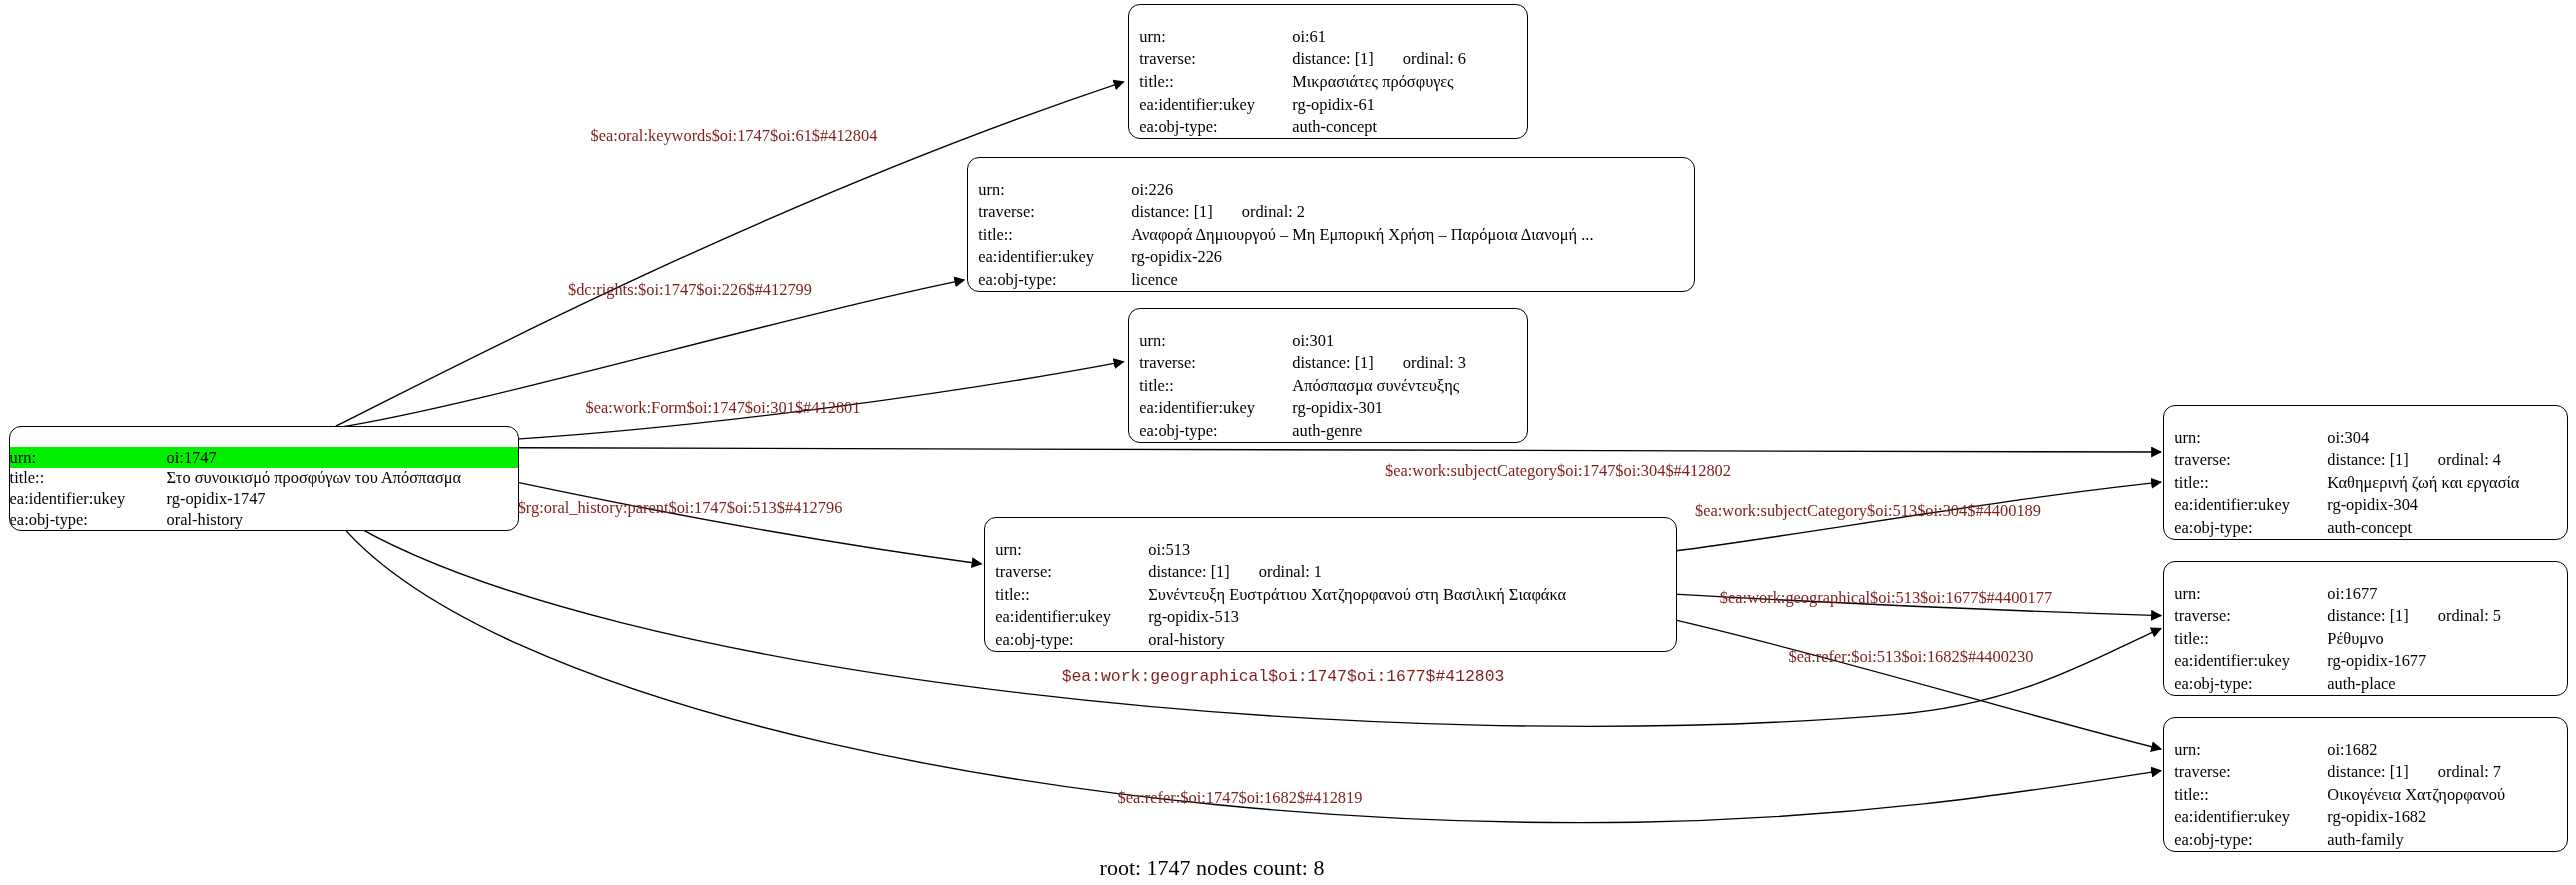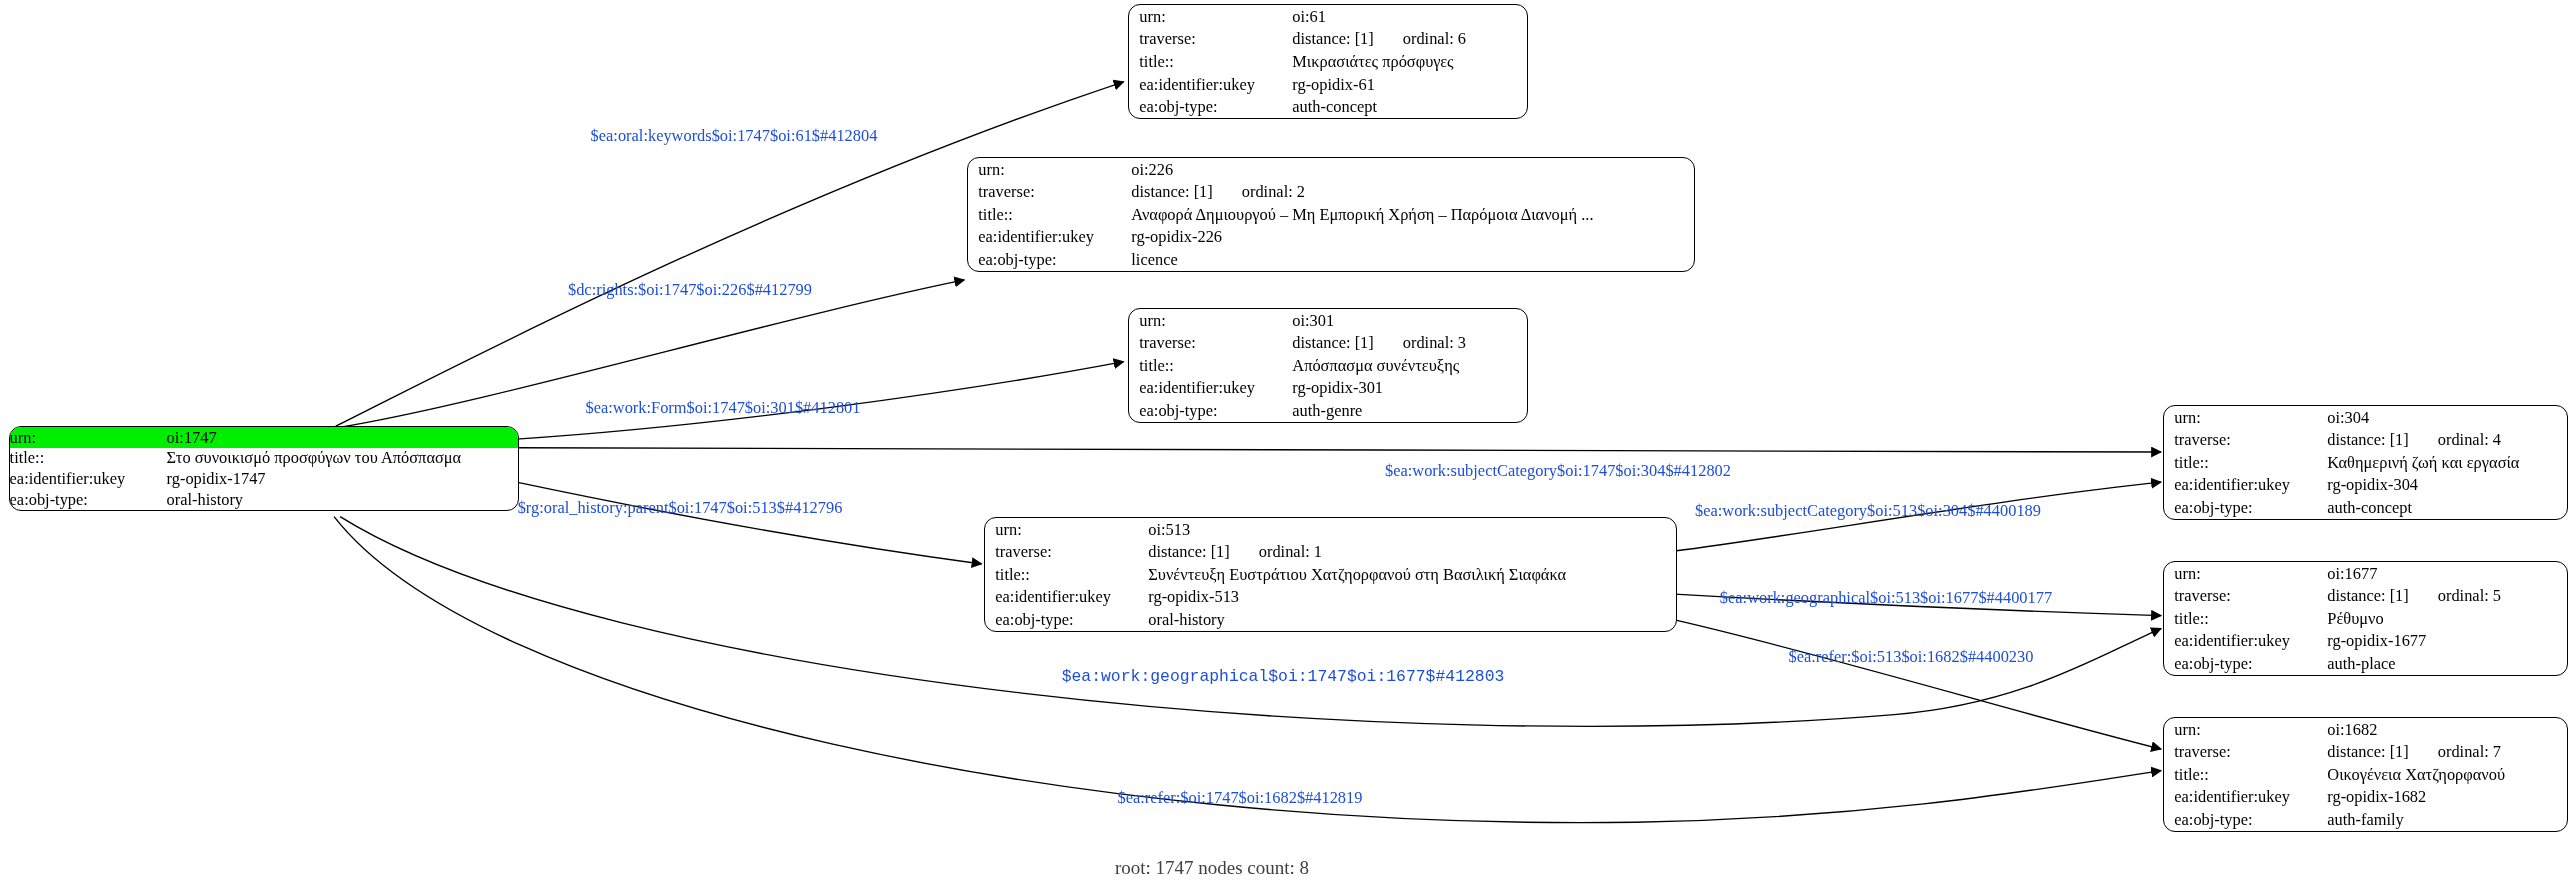--- a/index.html
+++ b/index.html
@@ -28,20 +28,21 @@
     border: 1.2px solid #000000;
     border-radius: 12px;
     background: #ffffff;
     overflow: hidden;
   }
   .node table {
     border-collapse: collapse;
     width: 100%;
     font-size: 16.4px;
     line-height: 1.06;
+    margin-top: 20px;
   }
   .node td {
     padding: 2.6px 0 2.6px 0;
     white-space: nowrap;
     vertical-align: top;
   }
   .node td.key {
     padding-left: 10.3px;
     width: 153px;
   }
@@ -53,28 +54,28 @@
   }
   .node.root .hl {
     background: #00ee00;
   }
   .node.root td.key {
     width: 157px;
   }
   .edge-label {
     position: absolute;
     font-size: 16.4px;
-    color: #1d4ed8;
+    color: #7f1d1d;
     white-space: nowrap;
     transform: translate(-50%, -50%);
   }
   .footer-label {
     position: absolute;
-    font-size: 19px;
-    color: #404040;
+    font-size: 22px;
+    color: #000000;
     white-space: nowrap;
     transform: translate(-50%, -50%);
   }
   .val-inner { display: inline-block; }
   .ord { display: inline-block; margin-left: 29px; }
 </style>
 </head>
 <body>
 
 <div id="canvas">

